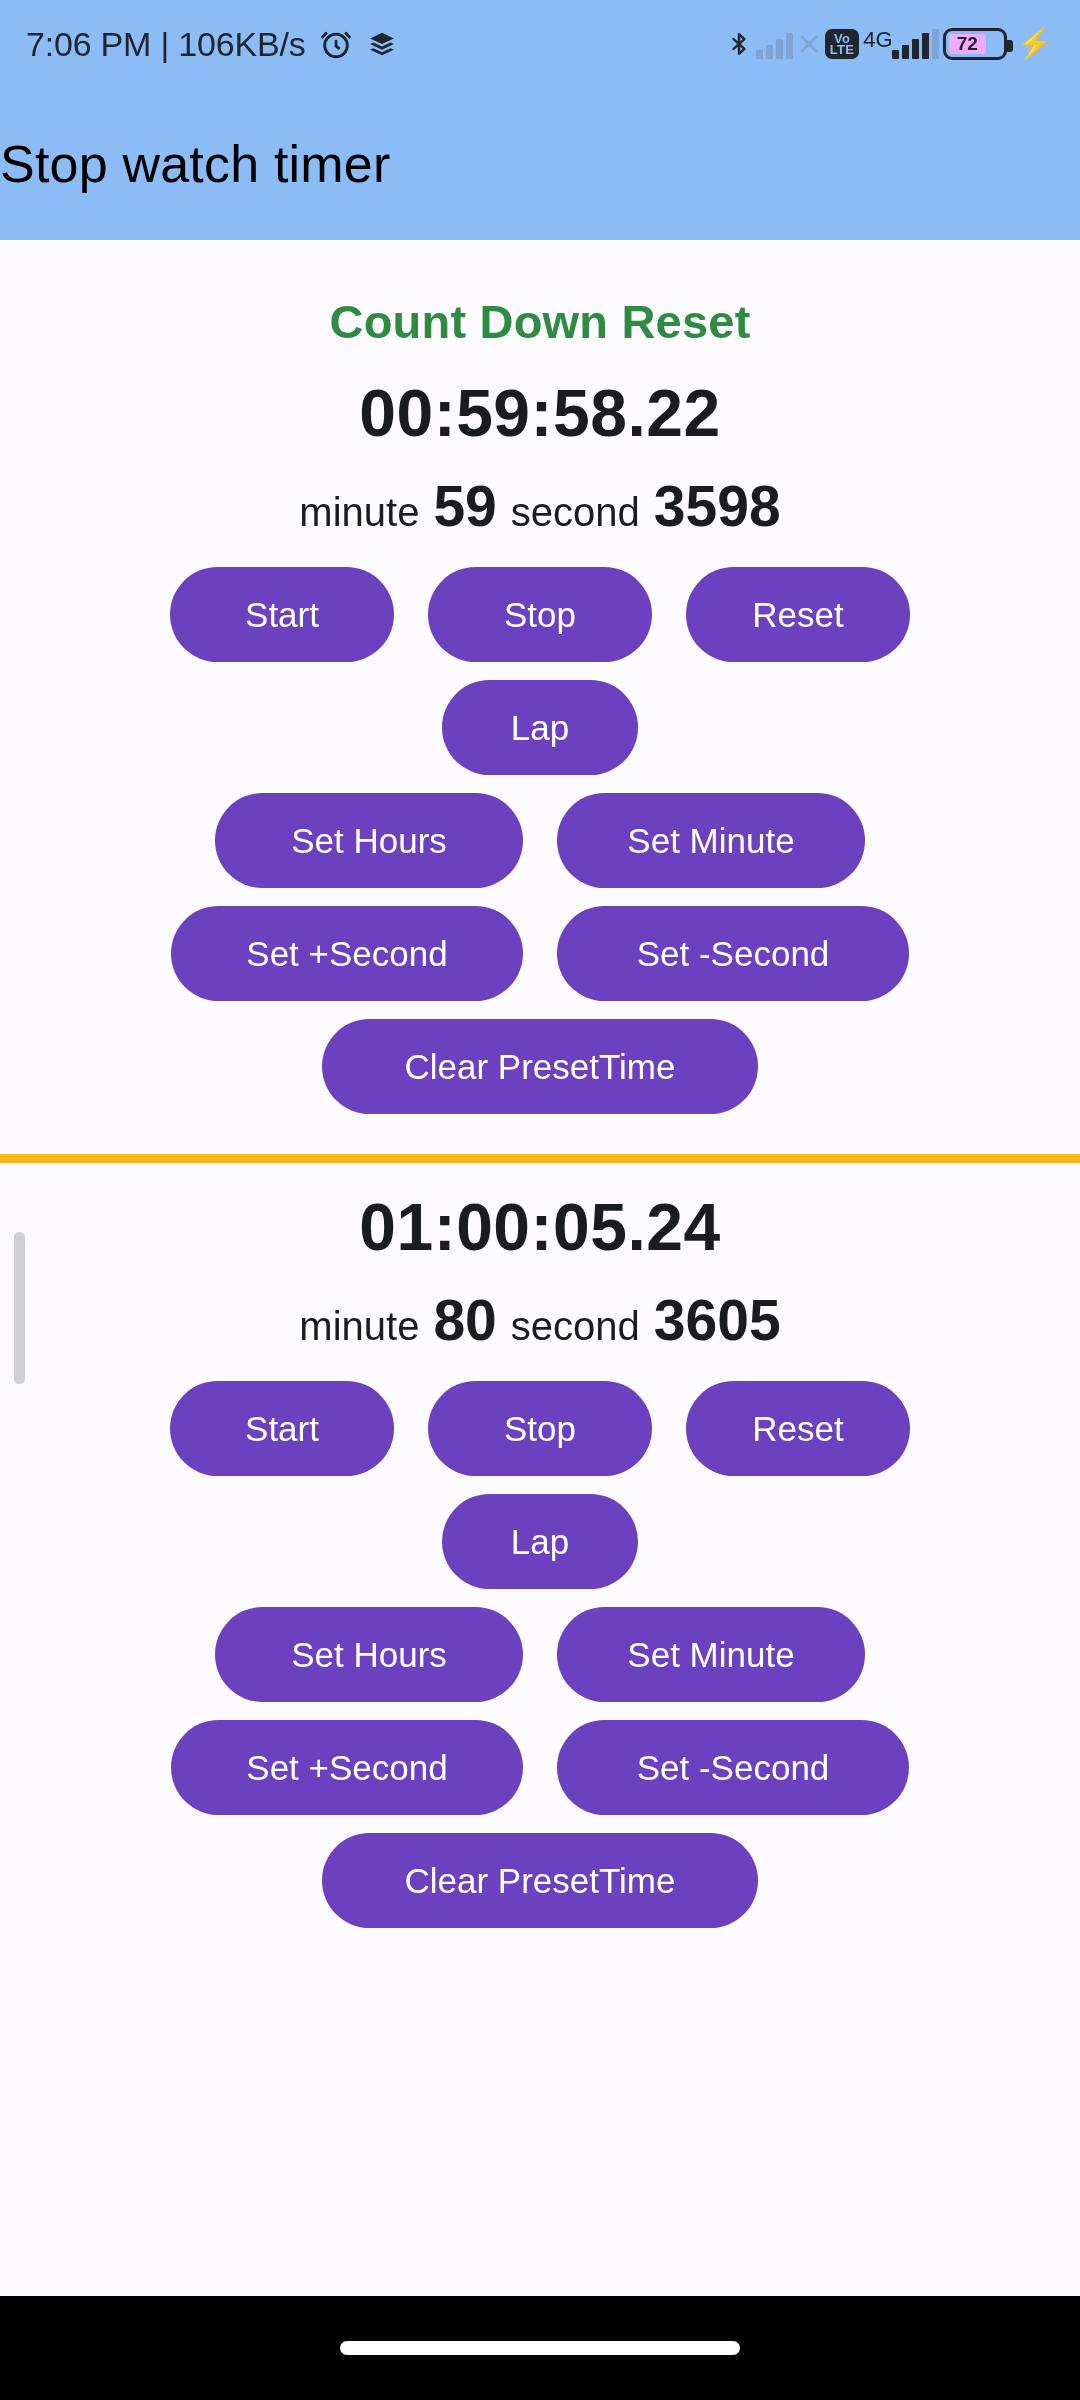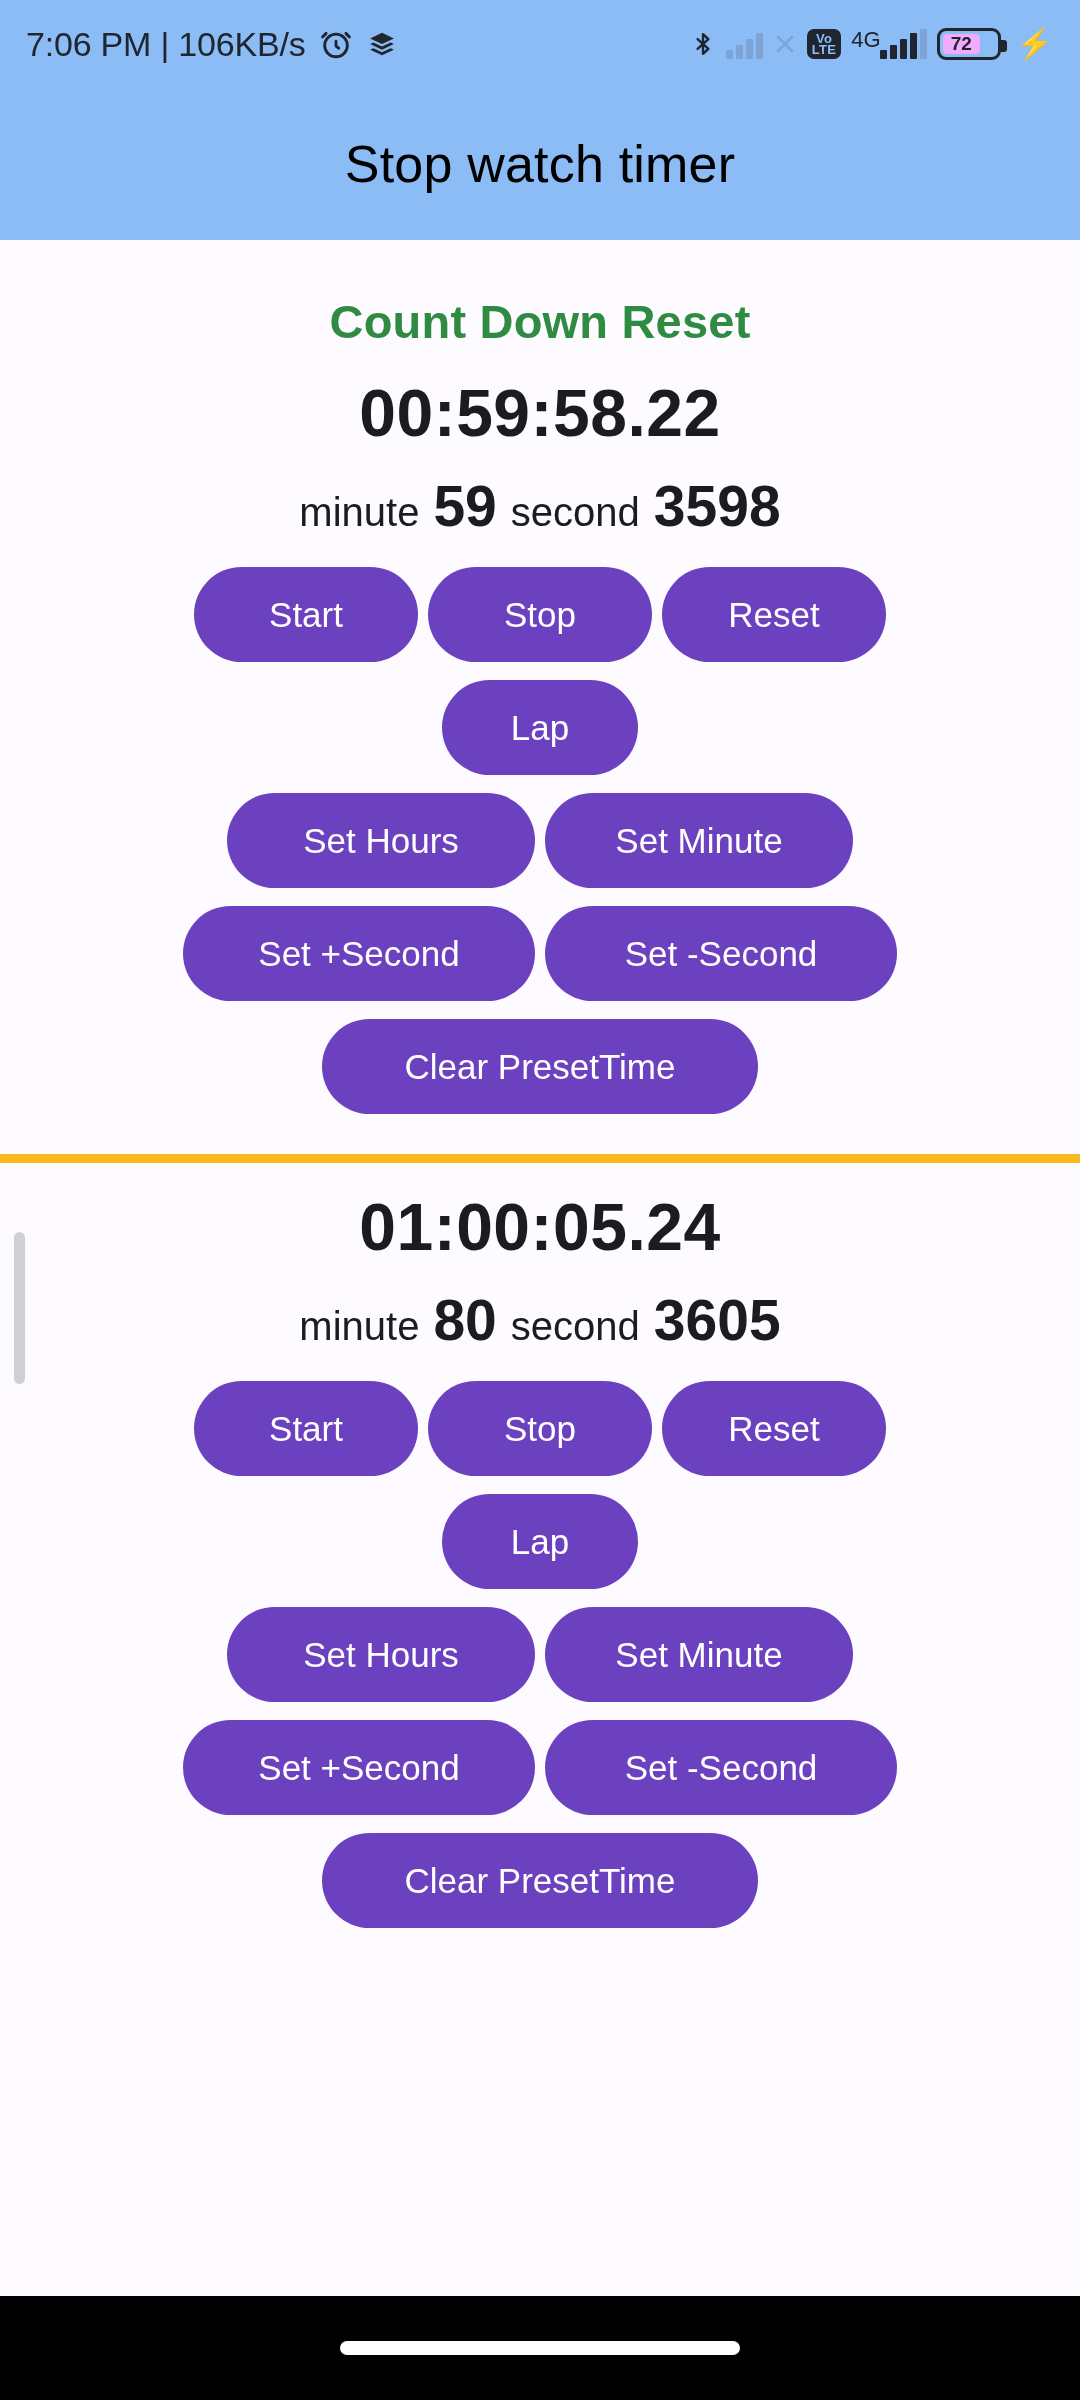--- a/index.html
+++ b/index.html
@@ -12,21 +12,21 @@
   #app { position:relative; width:1080px; height:2400px; background:#fdfbff; }
 
   
   .statusbar {
     height:88px; background:#8bbcf5;
     display:flex; align-items:center; justify-content:space-between;
     padding:0 26px;
   }
   .sb-left { display:flex; align-items:center; gap:14px; }
   .sb-clock { font-size:34px; color:#20252e; letter-spacing:-0.2px; white-space:nowrap; }
-  .sb-right { display:flex; align-items:center; gap:10px; }
+  .sb-right { display:flex; align-items:center; gap:4px; }
   .ic { display:block; }
 
   
   .bars { display:flex; align-items:flex-end; gap:3px; height:30px; }
   .bars i { display:block; width:7px; border-radius:1px; background:#20252e; }
   .bars.dim i { background:#7ea4d6; }
   .b1{height:9px;} .b2{height:14px;} .b3{height:20px;} .b4{height:26px;} .b5{height:30px;}
 
   .volte {
     background:#20252e; color:#8bbcf5; border-radius:7px;
@@ -48,21 +48,21 @@
   .bat-fill {
     background:#f0abfc; height:100%; border-radius:4px;
     display:flex; align-items:center; justify-content:center;
     color:#20252e; font-size:19px; font-weight:bold;
   }
   .bolt { font-size:30px; color:#20252e; line-height:1; margin-left:6px; }
 
   
   .appbar {
     height:152px; background:#8bbcf5;
-    display:flex; align-items:center; justify-content:center;
+    display:flex; align-items:center; 
   }
   .appbar-title { font-size:52px; color:#000; letter-spacing:0.2px; }
 
   
   .content { position:relative; padding-top:16px; }
 
   .scrollbar {
     position:absolute; left:14px; top:992px;
     width:11px; height:152px; background:#cfcfd4; border-radius:6px;
   }
@@ -77,21 +77,21 @@
     font-size:66px; font-weight:bold; letter-spacing:0.5px;
     margin-top:26px;
   }
   .ms-row {
     display:flex; align-items:baseline; justify-content:center;
     gap:14px; margin-top:22px; color:#1b1c20;
   }
   .ms-label { font-size:40px; }
   .ms-value { font-size:57px; font-weight:bold; }
 
-  .btn-row { display:flex; justify-content:center; gap:10px; margin-top:28px;align-items:flex-end; }
+  .btn-row { display:flex; justify-content:center; gap:34px; margin-top:28px;align-items:flex-end; }
   .btn-row.tight { margin-top:18px; }
   .btn {
     background:#6b41bf; color:#fff;
     border:none; border-radius:999px;
     font-family:"Liberation Sans", sans-serif;
     font-size:35px; line-height:1;
     padding:30px 0; text-align:center;
     cursor:pointer; white-space:nowrap;
   }
   .w-sm { width:224px; }

